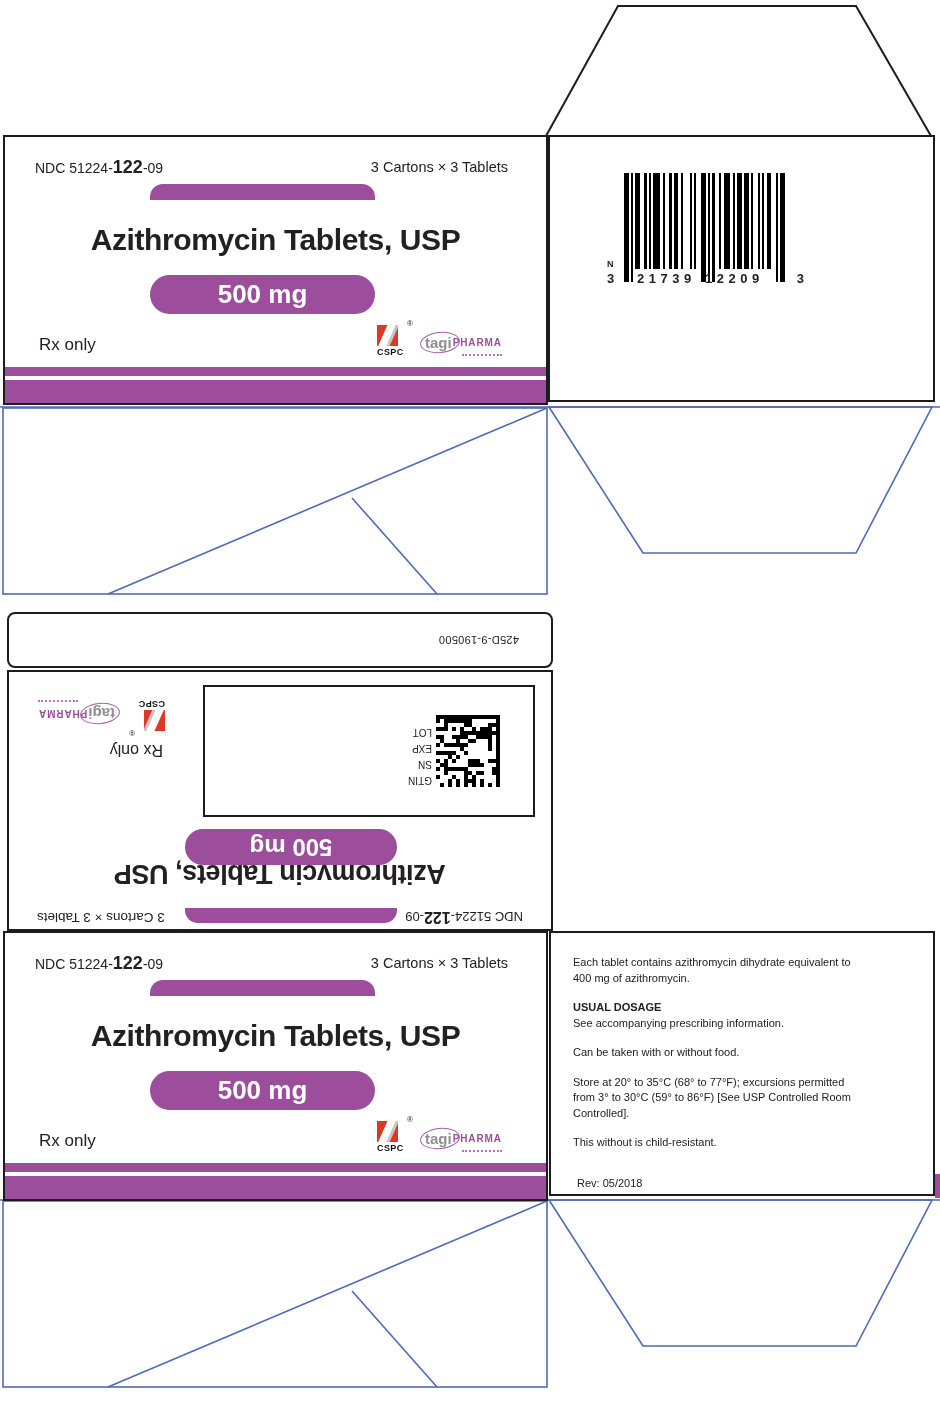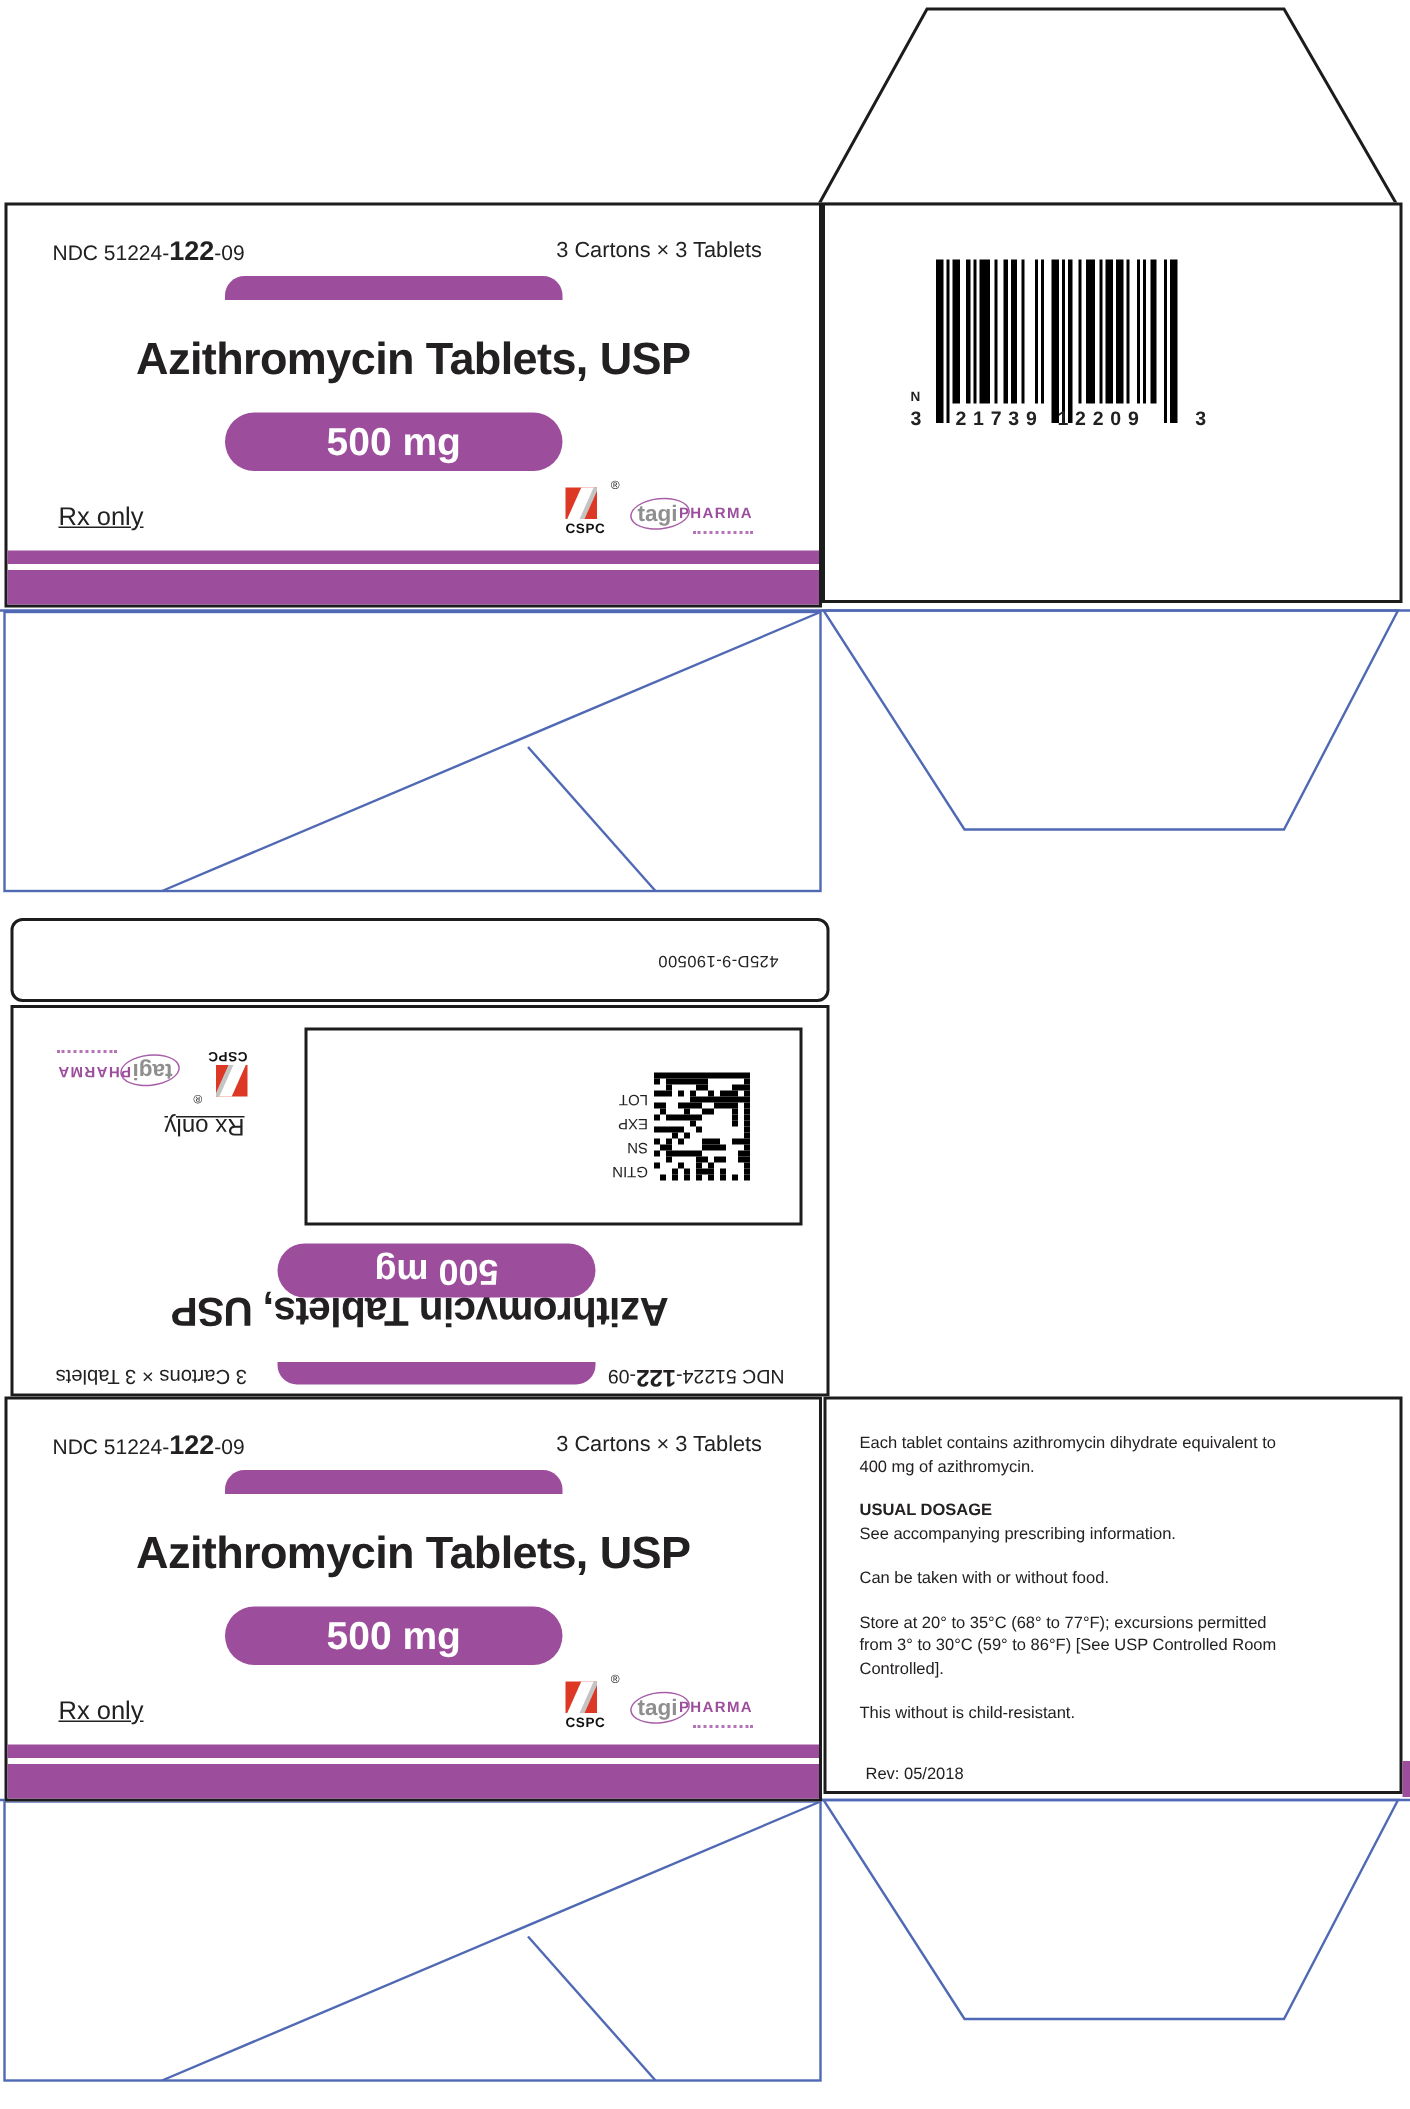--- a/index.html
+++ b/index.html
@@ -15,21 +15,21 @@
   .ndc{position:absolute;left:30px;top:20px;font-size:14px;white-space:nowrap;}
   .ndc .big{font-size:18px;font-weight:bold;}
   .pack{position:absolute;right:38px;top:22px;font-size:14.5px;}
   .tab{position:absolute;left:145px;top:47px;width:225px;height:16px;background:var(--purple);
        border-radius:13px 13px 0 0;}
   .title{position:absolute;left:0;right:0;top:70px;text-align:center;font-size:30px;
          font-weight:bold;letter-spacing:-0.4px;color:#232021;margin-top:16px;}
   .pill{position:absolute;left:145px;top:138px;width:225px;height:39px;background:var(--purple);
         border-radius:20px;display:flex;align-items:center;justify-content:center;
         color:#fff;font-size:26px;font-weight:bold;}
-  .rx{position:absolute;left:34px;top:198px;font-size:17px;text-decoration:underline;}
+  .rx{position:absolute;left:34px;top:198px;font-size:17px;}
   .stripe-thin{position:absolute;left:0;right:0;top:230px;height:9px;background:var(--purple);}
   .stripe-thick{position:absolute;left:0;right:0;top:243px;bottom:0;background:var(--purple);}
 
   
   .cspc{position:absolute;display:inline-block;width:34px;}
   .fp-inner .cspc{left:372px;top:188px;}
   .reg{position:absolute;right:-2px;top:-6px;font-size:8px;}
   .sq{position:relative;display:block;width:21px;height:21px;background:var(--cspc-red);overflow:hidden;}
   .sq .st1{position:absolute;left:6px;top:-5px;width:8px;height:32px;background:#fff;transform:rotate(24deg);}
   .sq .st2{position:absolute;left:13.5px;top:-5px;width:3px;height:32px;background:#c4c4c4;transform:rotate(24deg);}

